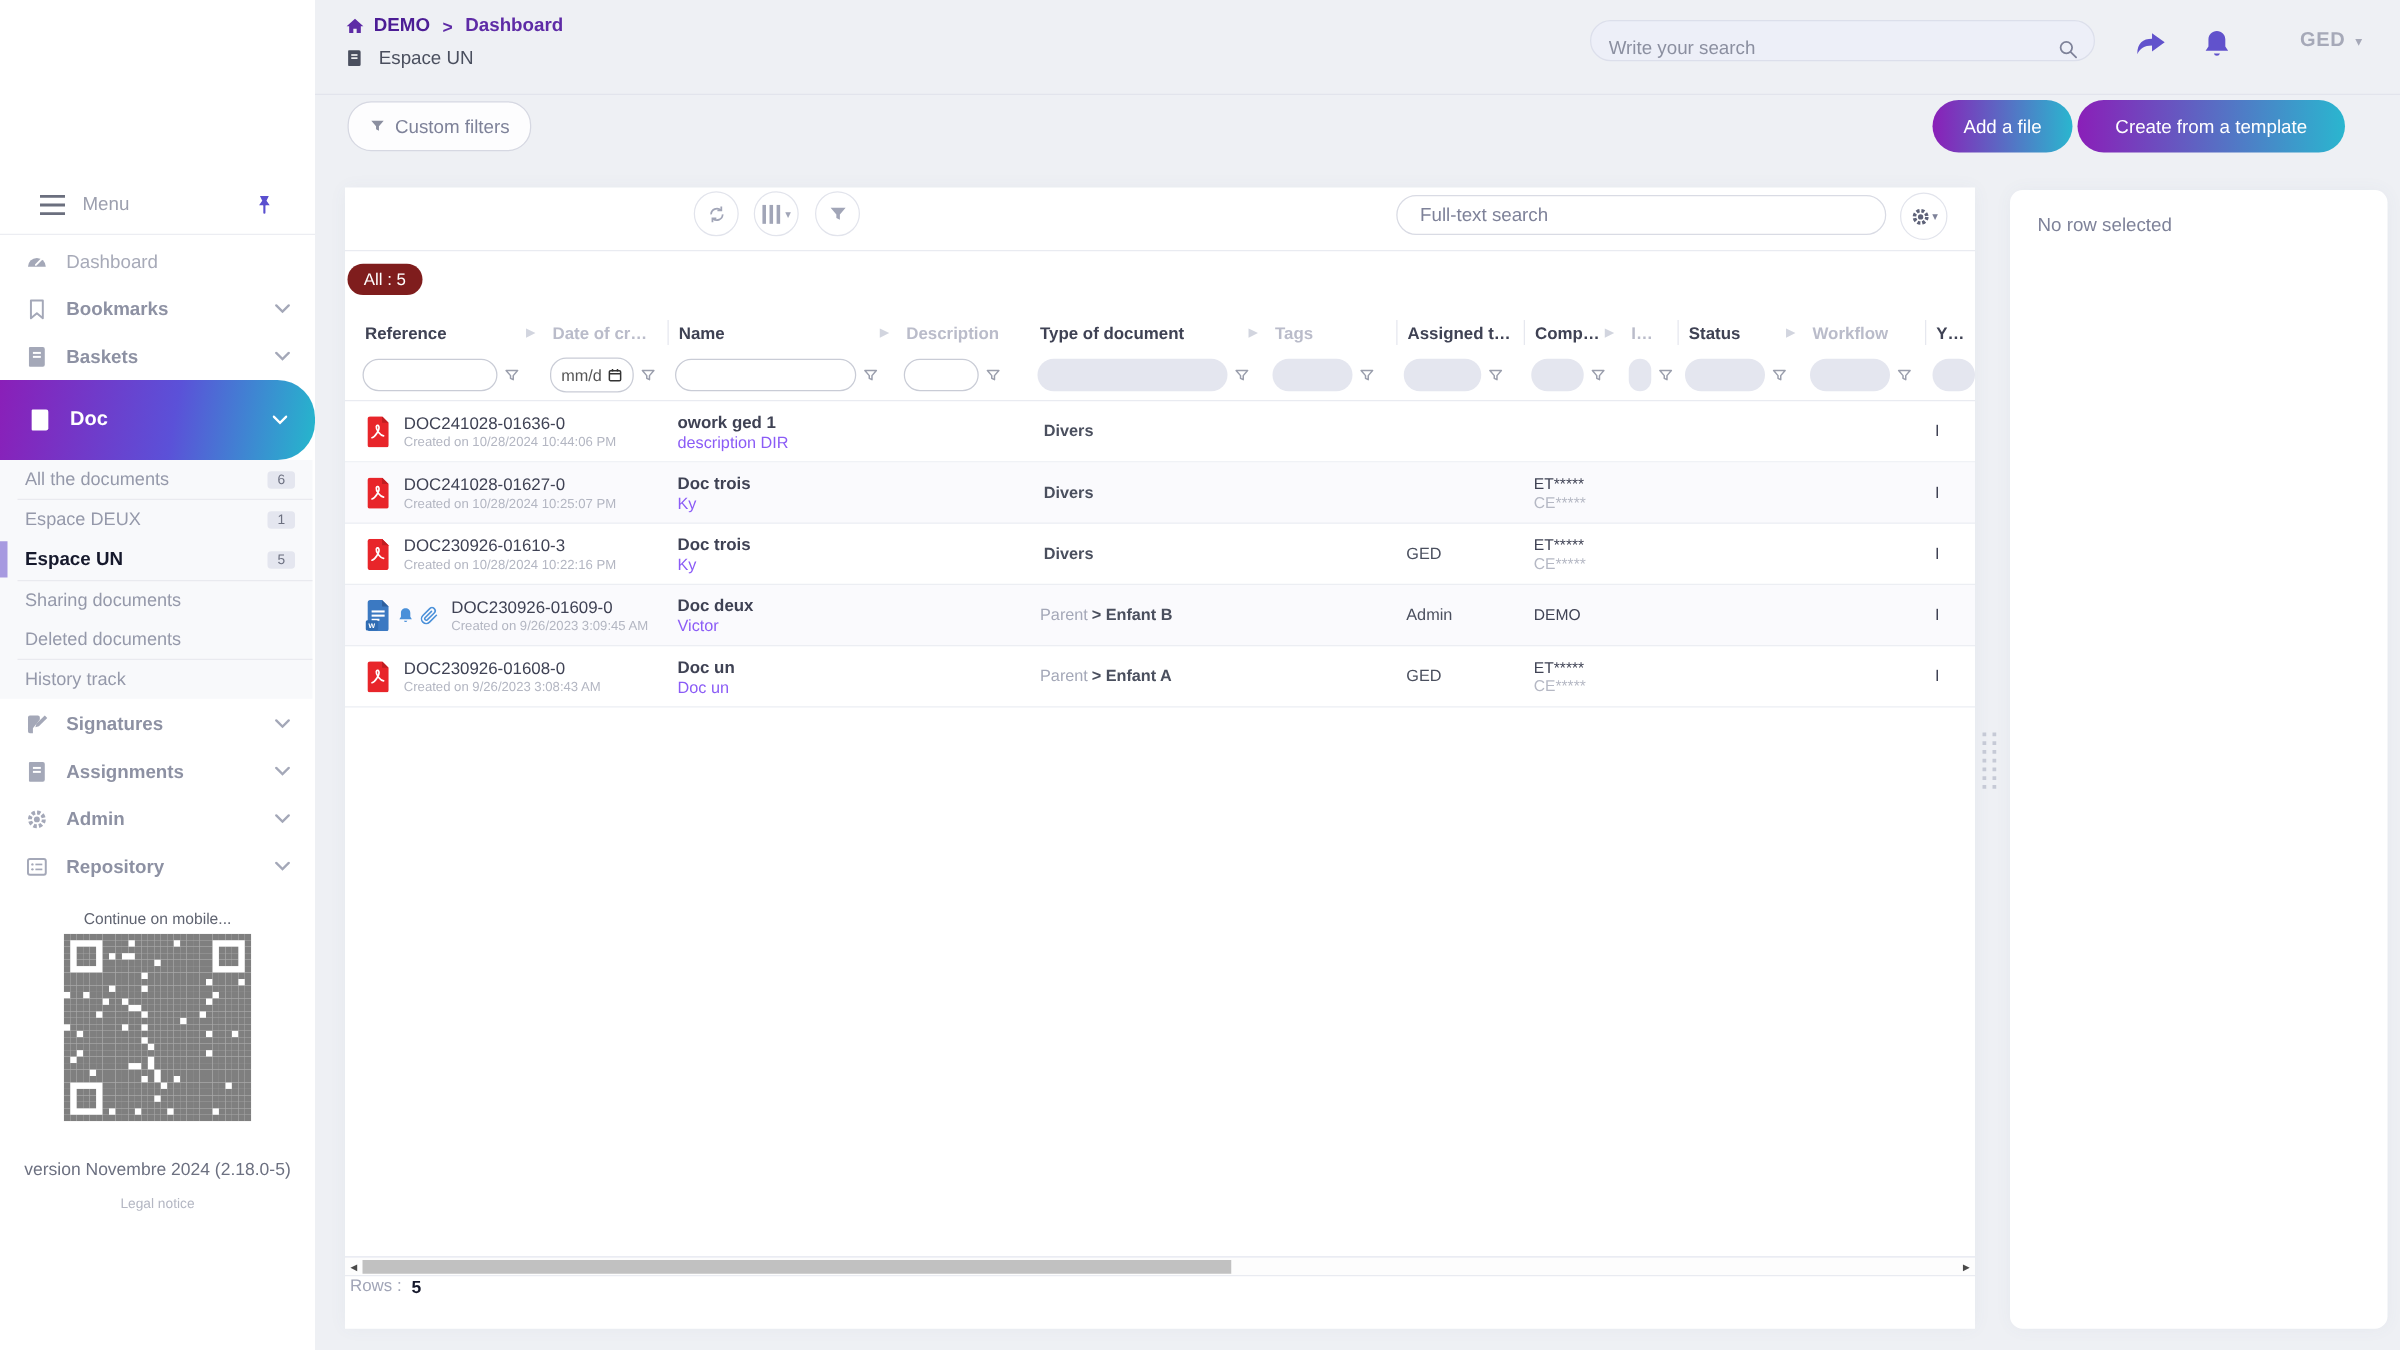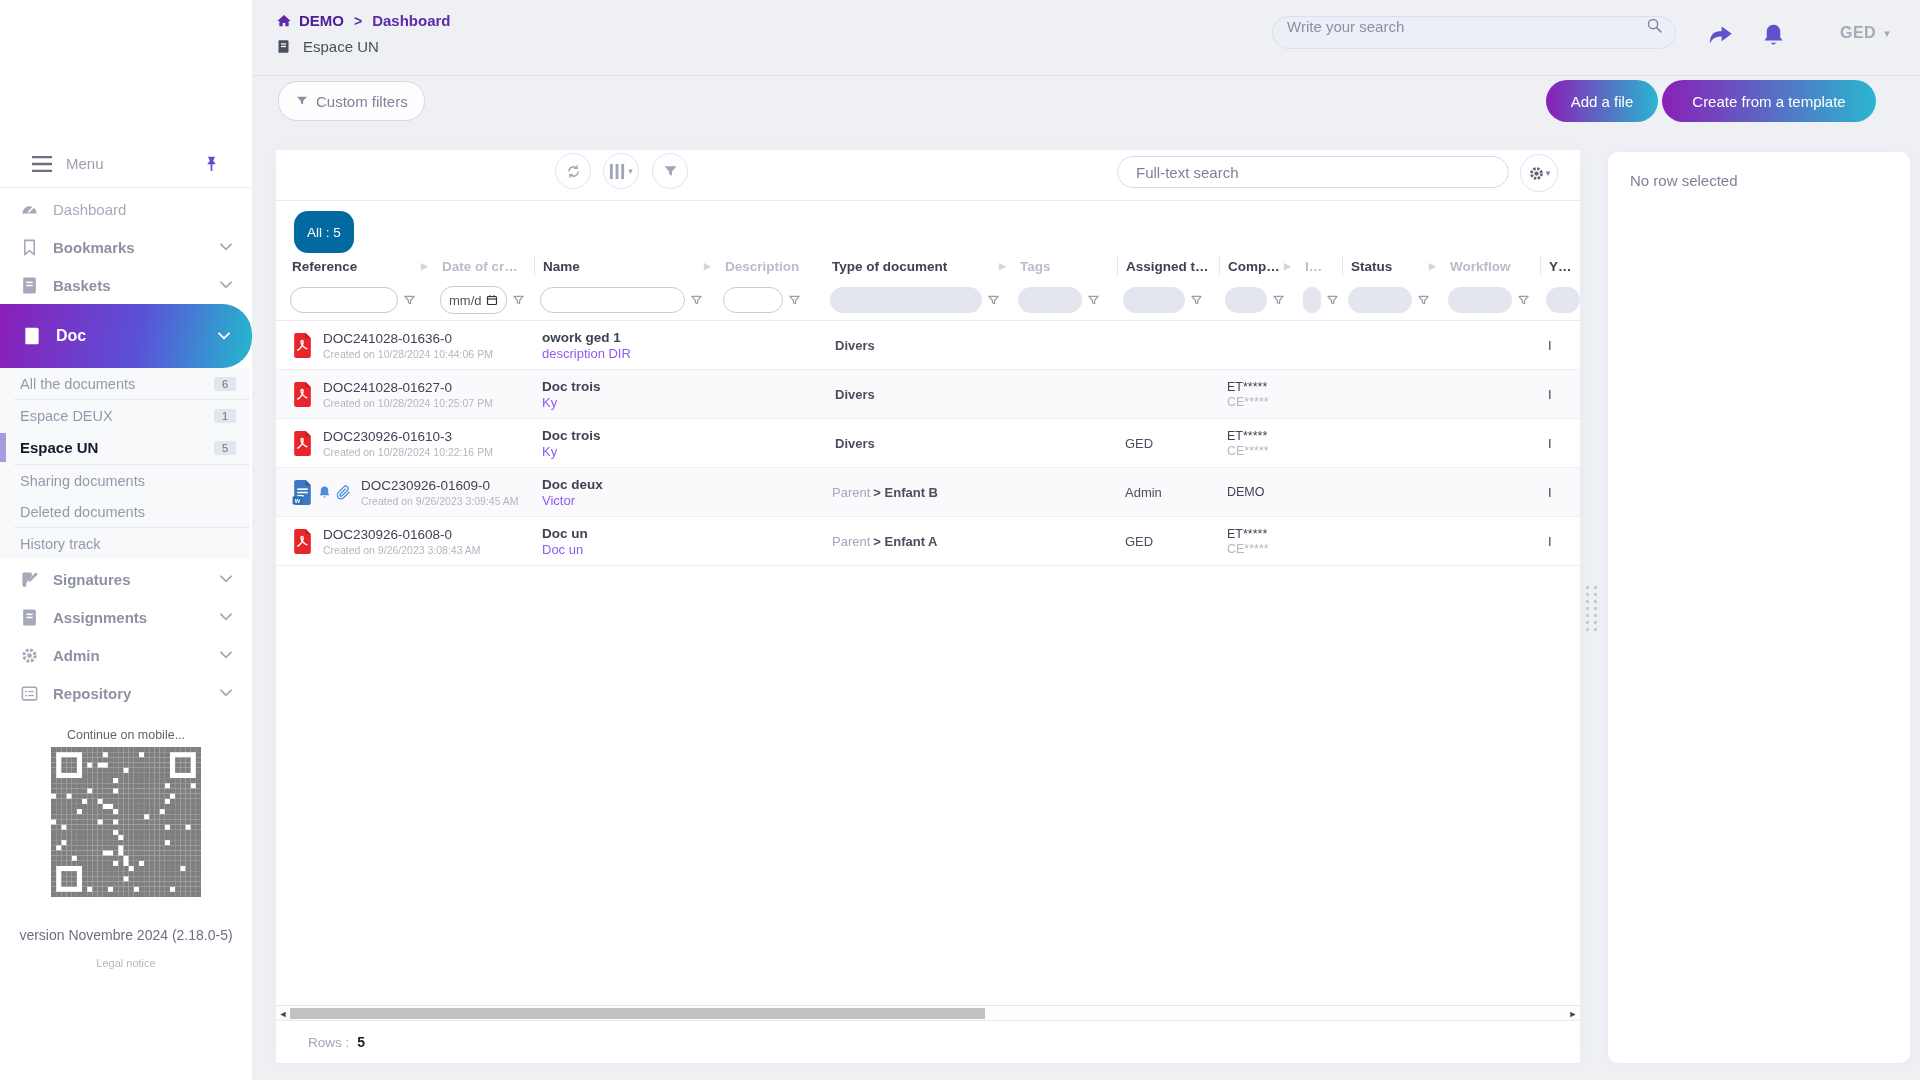--- a/index.html
+++ b/index.html
@@ -47,21 +47,21 @@
   .topbar{position:absolute;left:252px;top:0;width:1668px;height:75px;border-bottom:1px solid #e2e4ec}
   .crumbs{position:absolute;left:24px;top:12px;display:flex;align-items:center}
   .crumbs .home{width:16px;height:16px;color:#5e2ba6}
   .crumbs .root{margin-left:7px;font-size:15px;font-weight:700;color:#4c1d95;cursor:pointer}
   .crumbs .sep{margin:0 10px;font-size:14px;font-weight:700;color:#5e2ba6}
   .crumbs .page{font-size:15px;font-weight:700;color:#5e2ba6;cursor:pointer}
   .space-line{position:absolute;left:24px;top:38px;display:flex;align-items:center}
   .space-line .bk{width:15px;height:15px;color:#4a4f5e}
   .space-line .t{margin-left:12px;font-size:15px;color:#4a4f5e}
   .searchpill{position:absolute;left:1020px;top:16px;width:404px;height:33px;box-sizing:border-box;
-    background:#edeff8;border:1px solid #dcdfeb;border-radius:17px;display:flex;align-items:flex-start;padding:0 12px}
+    background:#edeff8;border:1px solid #dcdfeb;border-radius:17px;display:flex;align-items:flex-end;padding:0 12px}
   .searchpill input{flex:1;border:none;outline:none;background:transparent;font-size:15px;color:#4a4f5e;
     font-family:"Liberation Sans",sans-serif}
   .searchpill input::placeholder{color:#8b8fa0}
   .searchpill .sic{width:17px;height:17px;color:#7e8299;cursor:pointer}
   .tb-ic{position:absolute;top:22px;width:27px;height:27px;color:#6152cc;cursor:pointer}
   .account{position:absolute;left:1588px;top:24px;display:flex;align-items:center;cursor:pointer}
   .account .nm{font-size:16px;color:#a6a9b8;font-weight:600;letter-spacing:.5px}
   .account .car{margin-left:8px;font-size:11px;color:#a6a9b8}
   
   .btn-filters{position:absolute;left:278px;top:81px;height:38px;display:flex;align-items:center;
@@ -78,22 +78,22 @@
     box-shadow:0 0 14px rgba(82,93,128,.05);overflow:hidden}
   .cbtn{position:absolute;width:34px;height:34px;border:1px solid #e2e4ec;border-radius:50%;
     background:#fff;display:flex;align-items:center;justify-content:center;color:#a1a5b7;cursor:pointer}
   .cbtn svg{width:17px;height:17px}
   .ft-search{position:absolute;left:841px;top:6px;width:392px;height:32px;box-sizing:border-box;
     border:1px solid #d9dbe4;border-radius:16px;display:flex;align-items:center;padding:0 16px}
   .ft-search input{flex:1;border:none;outline:none;font-size:15px;color:#4a4f5e;background:transparent;
     font-family:"Liberation Sans",sans-serif}
   .ft-search input::placeholder{color:#7e8299}
   .tool-div{position:absolute;left:0;top:50px;width:1304px;height:1px;background:#e9ebf1}
-  .chip{position:absolute;left:18px;top:61px;height:42px;padding:0 13px;border-radius:14px;
-    background:#0369a1;color:#fff;font-size:13.5px;display:flex;align-items:center;cursor:pointer}
+  .chip{position:absolute;left:2px;top:61px;height:25px;padding:0 13px;border-radius:14px;
+    background:#7f1d1d;color:#fff;font-size:13.5px;display:flex;align-items:center;cursor:pointer}
   
   .thead{position:absolute;left:8px;top:100px;width:1296px;height:32px;display:flex;align-items:center}
   .hc{box-sizing:border-box;padding:0 4px 0 8px;font-size:13.5px;font-weight:700;color:#3f4254;
     display:flex;align-items:center;height:20px;cursor:pointer}
   .hc.mut{color:#babcca;font-weight:600}
   .hc .arr{margin-left:auto;font-size:9px;color:#d2d5df;padding-right:2px}
   .hc.bl{border-left:1px solid #e6e8ef}
   .h-ref{width:150px}.h-date{width:100px}.h-name{width:183px}.h-desc{width:107px}.h-type{width:188px}
   .h-tags{width:105px}.h-asg{width:102px}.h-comp{width:78px}.h-i{width:45px}.h-status{width:100px}
   .h-wf{width:98px}.h-y{width:40px}
@@ -128,21 +128,21 @@
   .comp1{font-size:12.5px;color:#3f4254;white-space:nowrap}
   .comp2{font-size:12.5px;color:#b5b8c4;white-space:nowrap;margin-top:1px}
   .frag{font-size:13px;color:#3f4254}
   
   .hscroll{position:absolute;left:0;top:855px;width:1304px;height:15px;border-top:1px solid #e4e6ef;
     background:#fdfdfd;display:flex;align-items:center}
   .hs-arrow{width:14px;text-align:center;font-size:9px;color:#4a4a4a;flex:none;cursor:pointer}
   .hs-track{position:relative;flex:1;height:13px}
   .hs-thumb{position:absolute;left:0;top:1px;width:695px;height:11px;background:#c1c1c1;cursor:grab}
   .cfooter{position:absolute;left:0;top:870px;width:1304px;height:43px;border-top:1px solid #e9ebf1;
-    display:flex;align-items:center;padding-left:32px;box-sizing:border-box}
+    display:flex;align-items:flex-start;padding-left:4px;box-sizing:border-box}
   .cfooter .rl{font-size:13.5px;color:#a1a5b7}
   .cfooter .rc{font-size:14px;font-weight:700;color:#16192c;margin-left:8px}
   
   .details{position:absolute;left:1608px;top:152px;width:302px;height:911px;background:#fff;
     border-radius:10px;box-shadow:0 0 14px rgba(82,93,128,.05)}
   .details .empty{padding:20px 22px;font-size:15px;color:#7e8299}
   .resizer{position:absolute;left:1586px;top:586px;display:grid;grid-template-columns:4px 4px;gap:4px;cursor:col-resize}
   .resizer i{width:3px;height:3px;background:#c6cad6;display:block}
 </style>
 </head>

